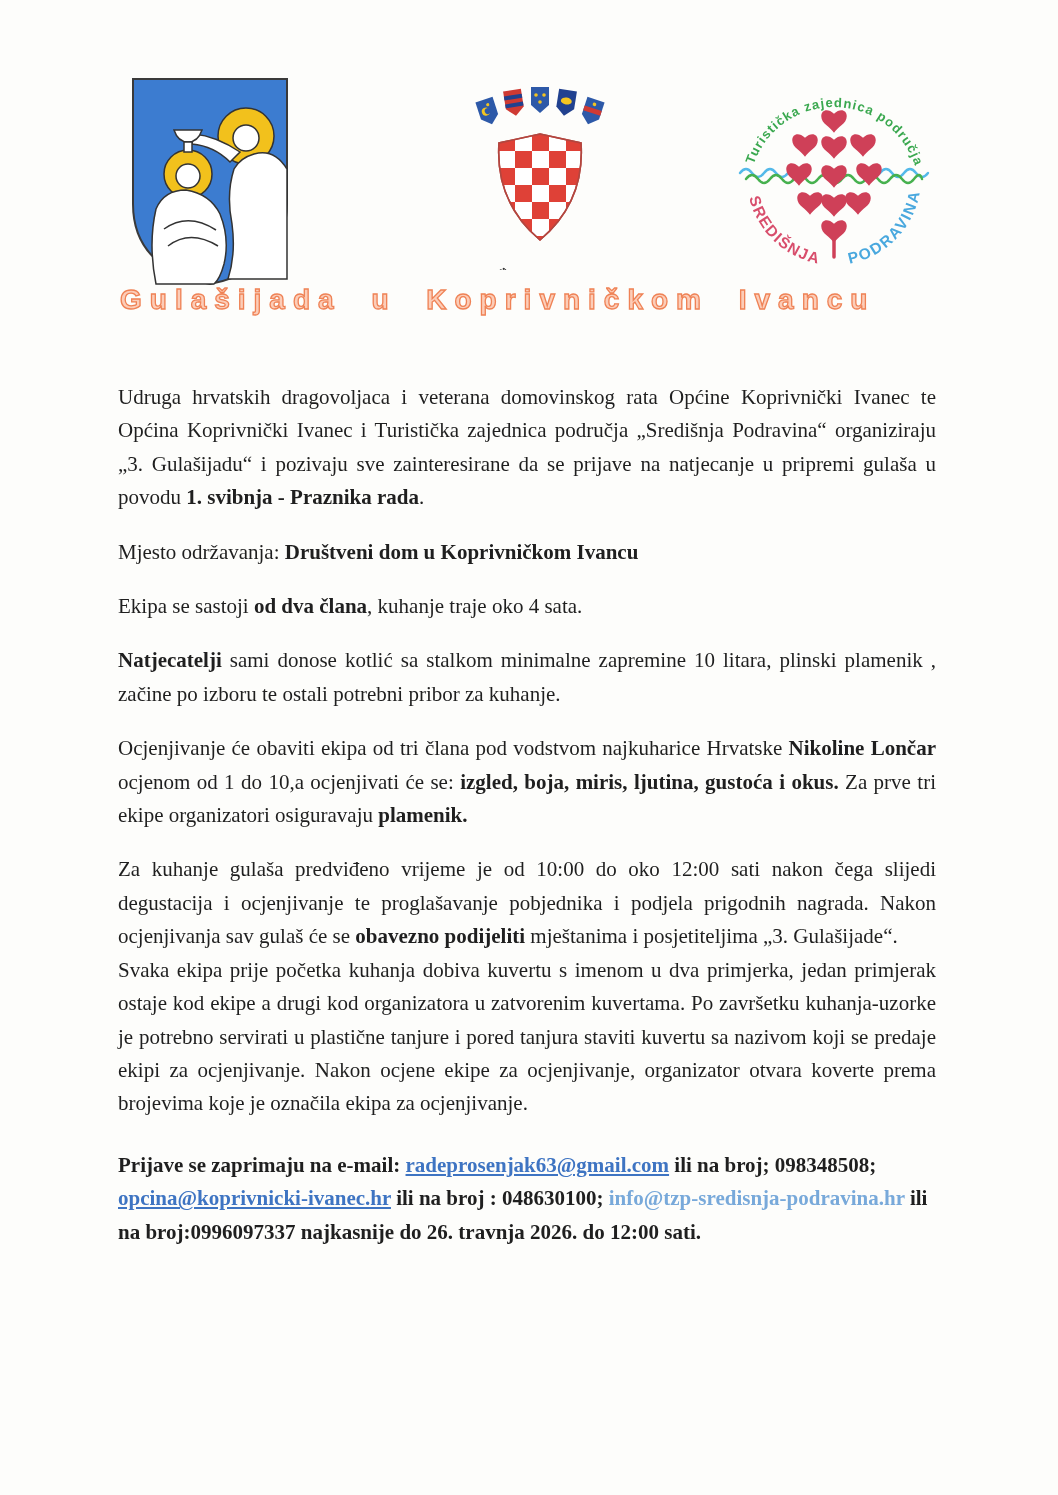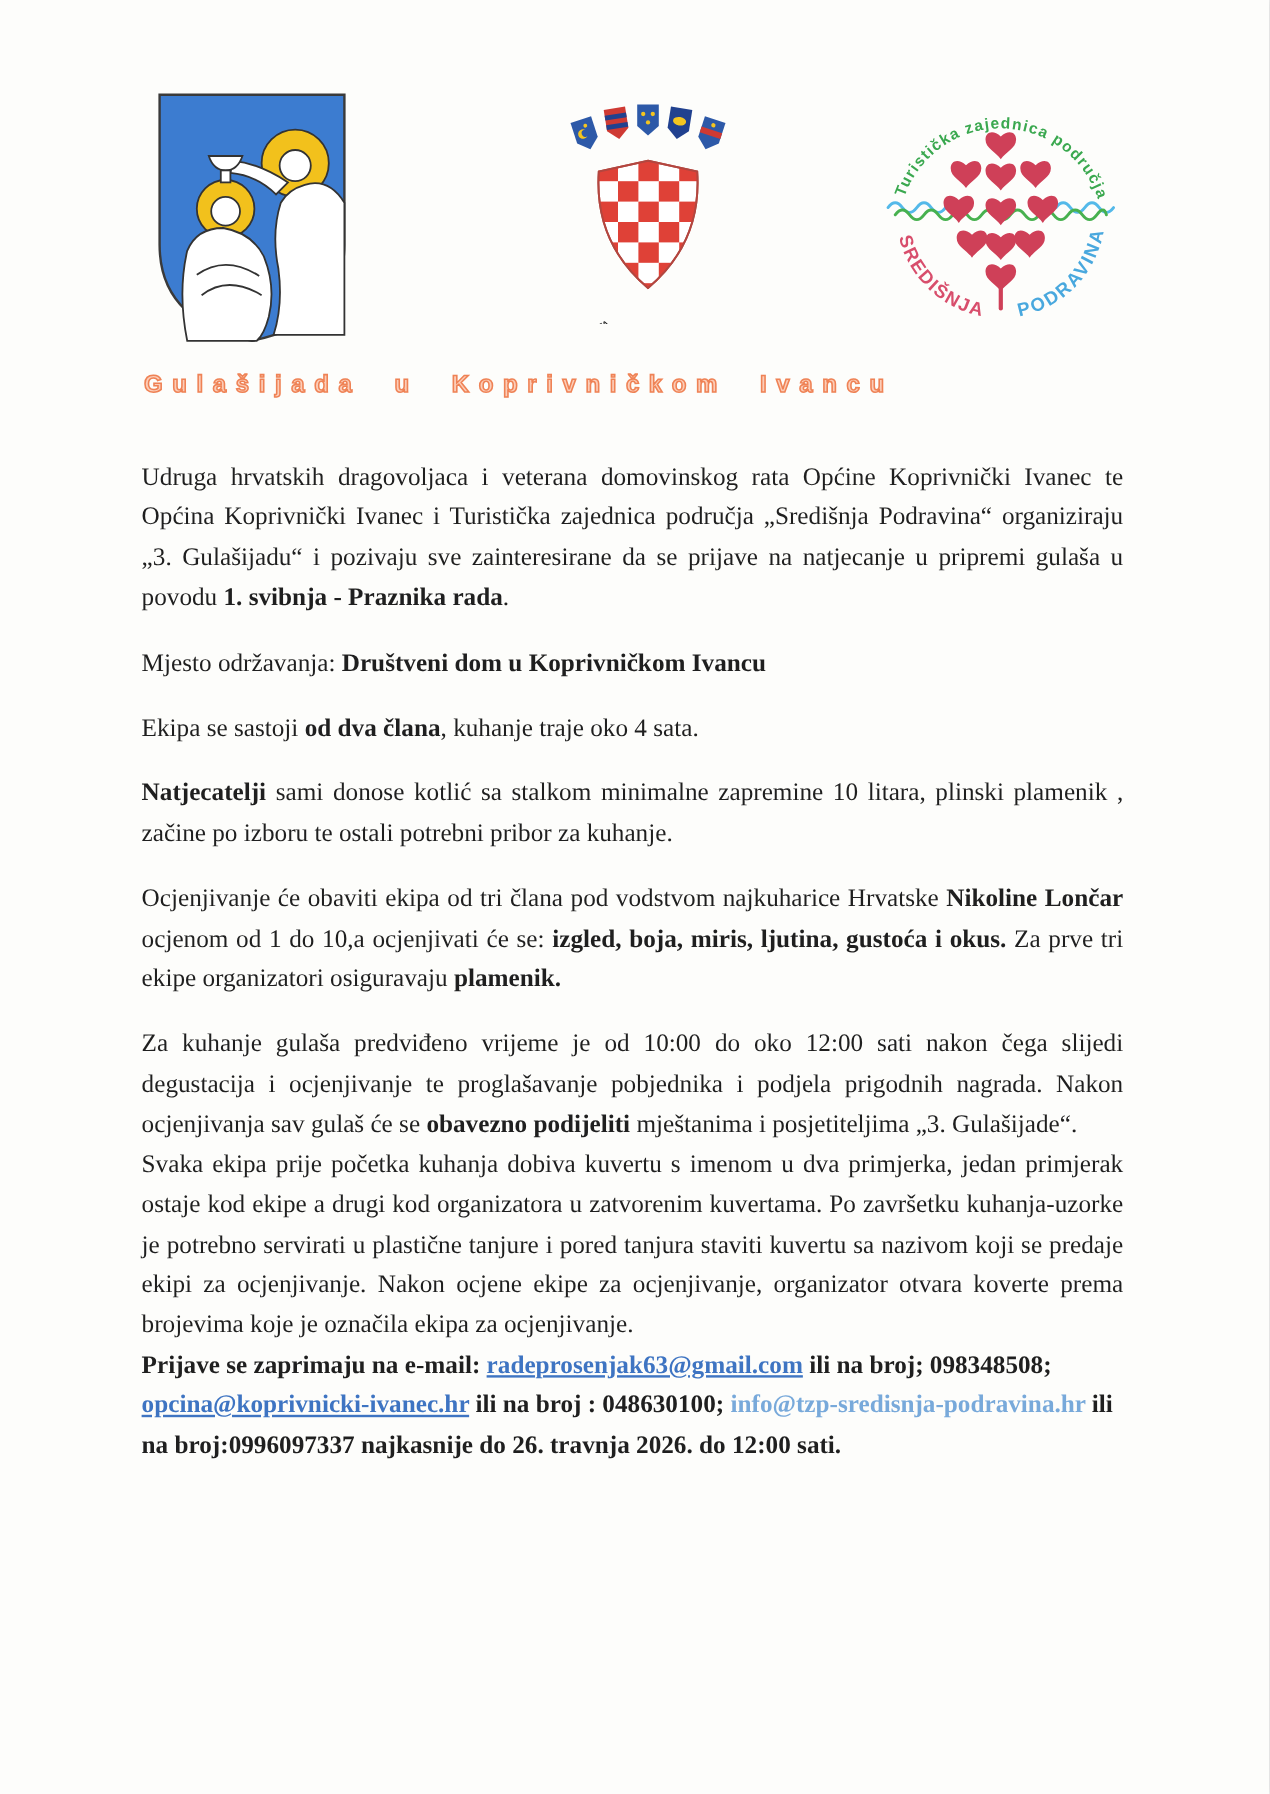--- a/index.html
+++ b/index.html
@@ -26,38 +26,38 @@
   .emblem-shield{fill:#ffffff;stroke:#b3463f;stroke-width:1.6;}
   .emblem-arc{font-family:"Liberation Sans",sans-serif;font-weight:bold;font-size:7.5px;fill:var(--emblem-text);letter-spacing:.4px;}
   .tzp-top{font-family:"Liberation Sans",sans-serif;font-weight:bold;font-size:13px;fill:var(--arc-green);}
   .tzp-sred{font-family:"Liberation Sans",sans-serif;font-weight:bold;font-size:15.5px;fill:var(--arc-pink);letter-spacing:2px;}
   .tzp-podr{font-family:"Liberation Sans",sans-serif;font-weight:bold;font-size:15.5px;fill:var(--arc-blue);letter-spacing:2px;}
   .heart{fill:var(--heart-red);}
   .wave-g{fill:none;stroke:var(--wave-green);stroke-width:2.4;stroke-linecap:round;}
   .wave-b{fill:none;stroke:var(--wave-blue);stroke-width:2.4;stroke-linecap:round;}
   
   .title{
-    position:absolute;left:120px;top:310px;margin:0;
+    position:absolute;left:120px;top:284px;margin:0;
     font-family:"Liberation Sans",sans-serif;
-    font-weight:bold;font-size:20px;
+    font-weight:bold;font-size:28px;
     letter-spacing:8px;word-spacing:14px;
     color:var(--title-fill);
     -webkit-text-stroke:1.3px var(--title-outline);
     white-space:nowrap;
   }
   
   .body{
     position:absolute;left:118px;top:381px;width:818px;
     font-size:21px;line-height:33.4px;
     color:var(--body-text);
     text-align:justify;
   }
   .para{margin:0;}
   .para.gap{margin-bottom:21px;}
-  .para.left{text-align:left;}
+  .para.left{text-align:left;margin-top:28px;}
   .b{font-weight:bold;}
   .lnk{font-weight:bold;}
   .lnk.link1{color:var(--link-blue);text-decoration:underline;}
   .lnk.link2{color:var(--link-light-blue);text-decoration:none;}
 </style>
 </head>
 <body>
 
 <div class="page">
 

